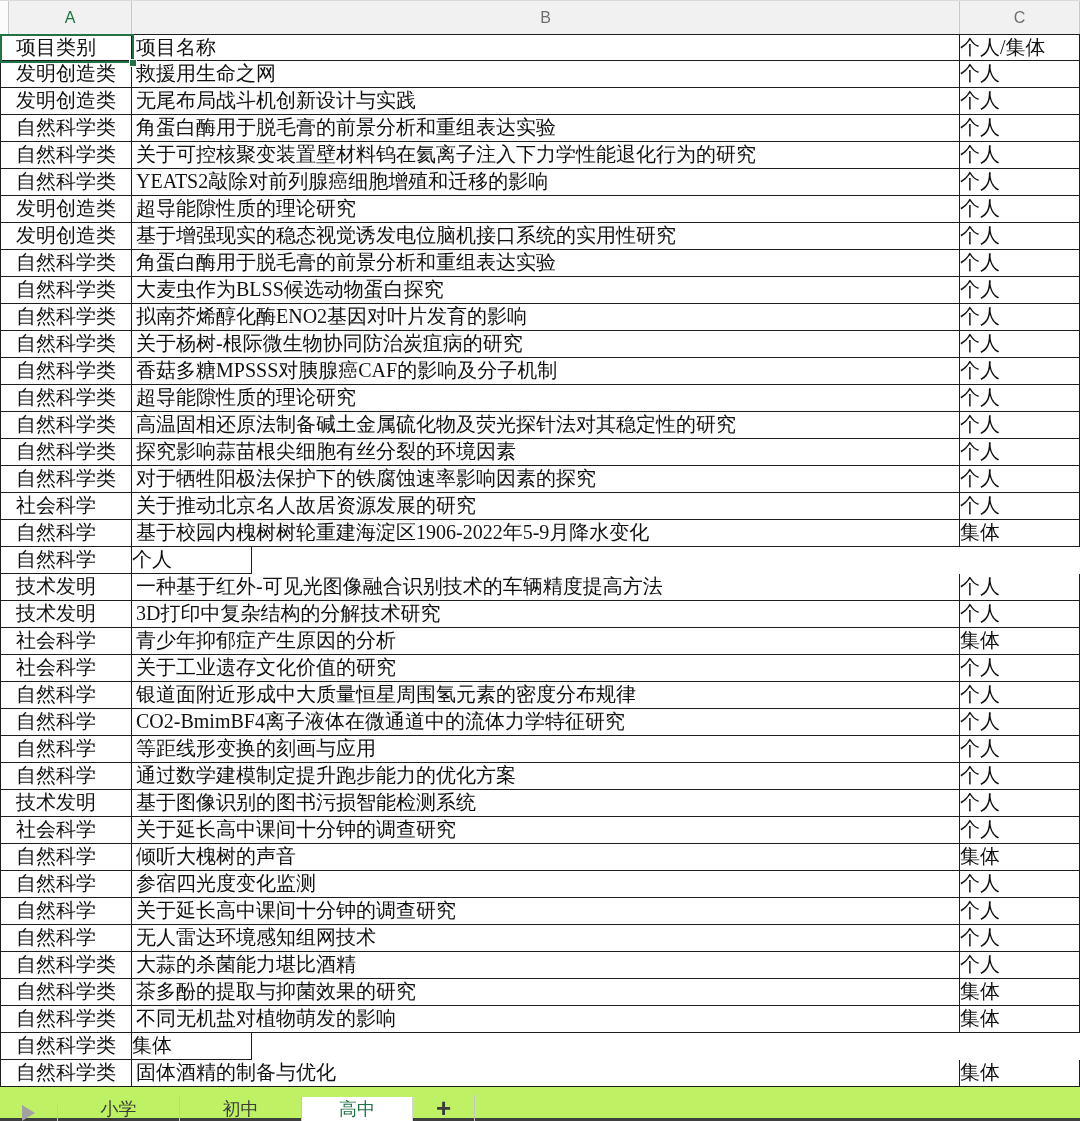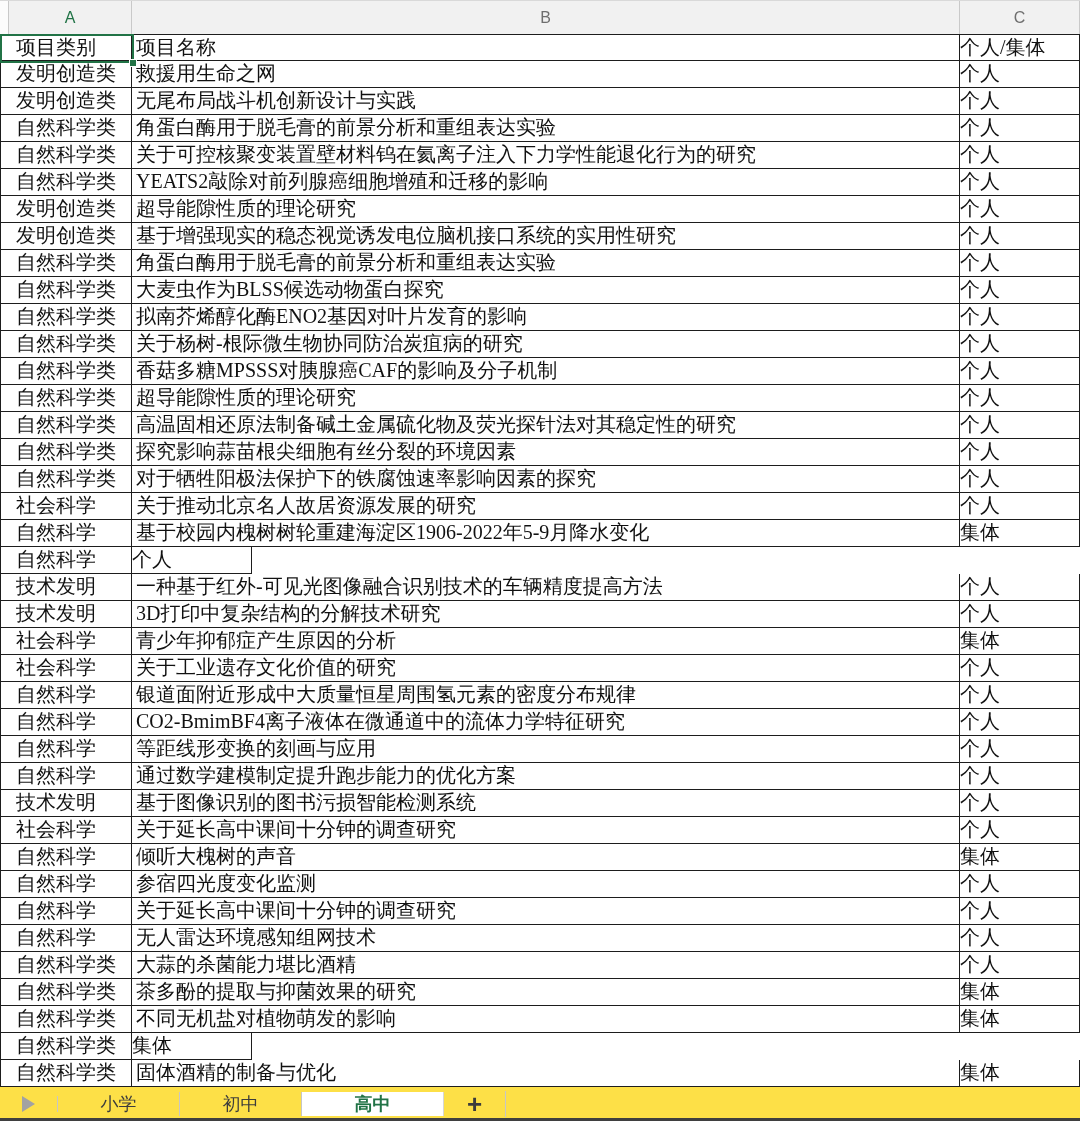--- a/index.html
+++ b/index.html
@@ -55,23 +55,23 @@
     pointer-events:none;
   }
   .sel-handle {
     position:absolute; left:129px; top:59px;
     width:8px; height:8px;
     background:#217346; border:1px solid #ffffff;
   }
 
   
   .tabbar {
-    display:flex; align-items:center;
+    display:flex; align-items:flex-end;
     height:34px;
-    background:#fde047;
+    background:#bef264;
     font-family:"Liberation Sans","DejaVu Sans",sans-serif;
     font-size:18px; color:#3c3c3c;
     box-shadow: inset 0 -3px 0 #3f3f3f;
   }
   .nav-cell {
     width:58px; display:flex; align-items:center; justify-content:center;
     border-right:1px solid #c6c6c6;
   }
   .nav-triangle {
     width:0; height:0;
@@ -79,23 +79,23 @@
     border-top:8px solid transparent;
     border-bottom:8px solid transparent;
   }
   .tabs-wrap { display:flex; }
   .sheet-tab {
     width:122px; display:flex; align-items:center; justify-content:center;
     border-right:1px solid #c6c6c6;
     cursor:pointer;
   }
   .sheet-tab.active {
-    width:142px;
+    width:111px;
     background:#ffffff;
-    color:#217346; font-weight:bold;
+    color:#217346; font-weight:normal;
     border-right:1px solid #d6d6d6;
     box-shadow:none;
   }
   .add-tab {
     width:62px; display:flex; align-items:center; justify-content:center;
     border-right:1px solid #c6c6c6;
     font-size:26px; font-weight:bold; color:#3c3c3c;
     cursor:pointer; line-height:1;
   }
 </style>

